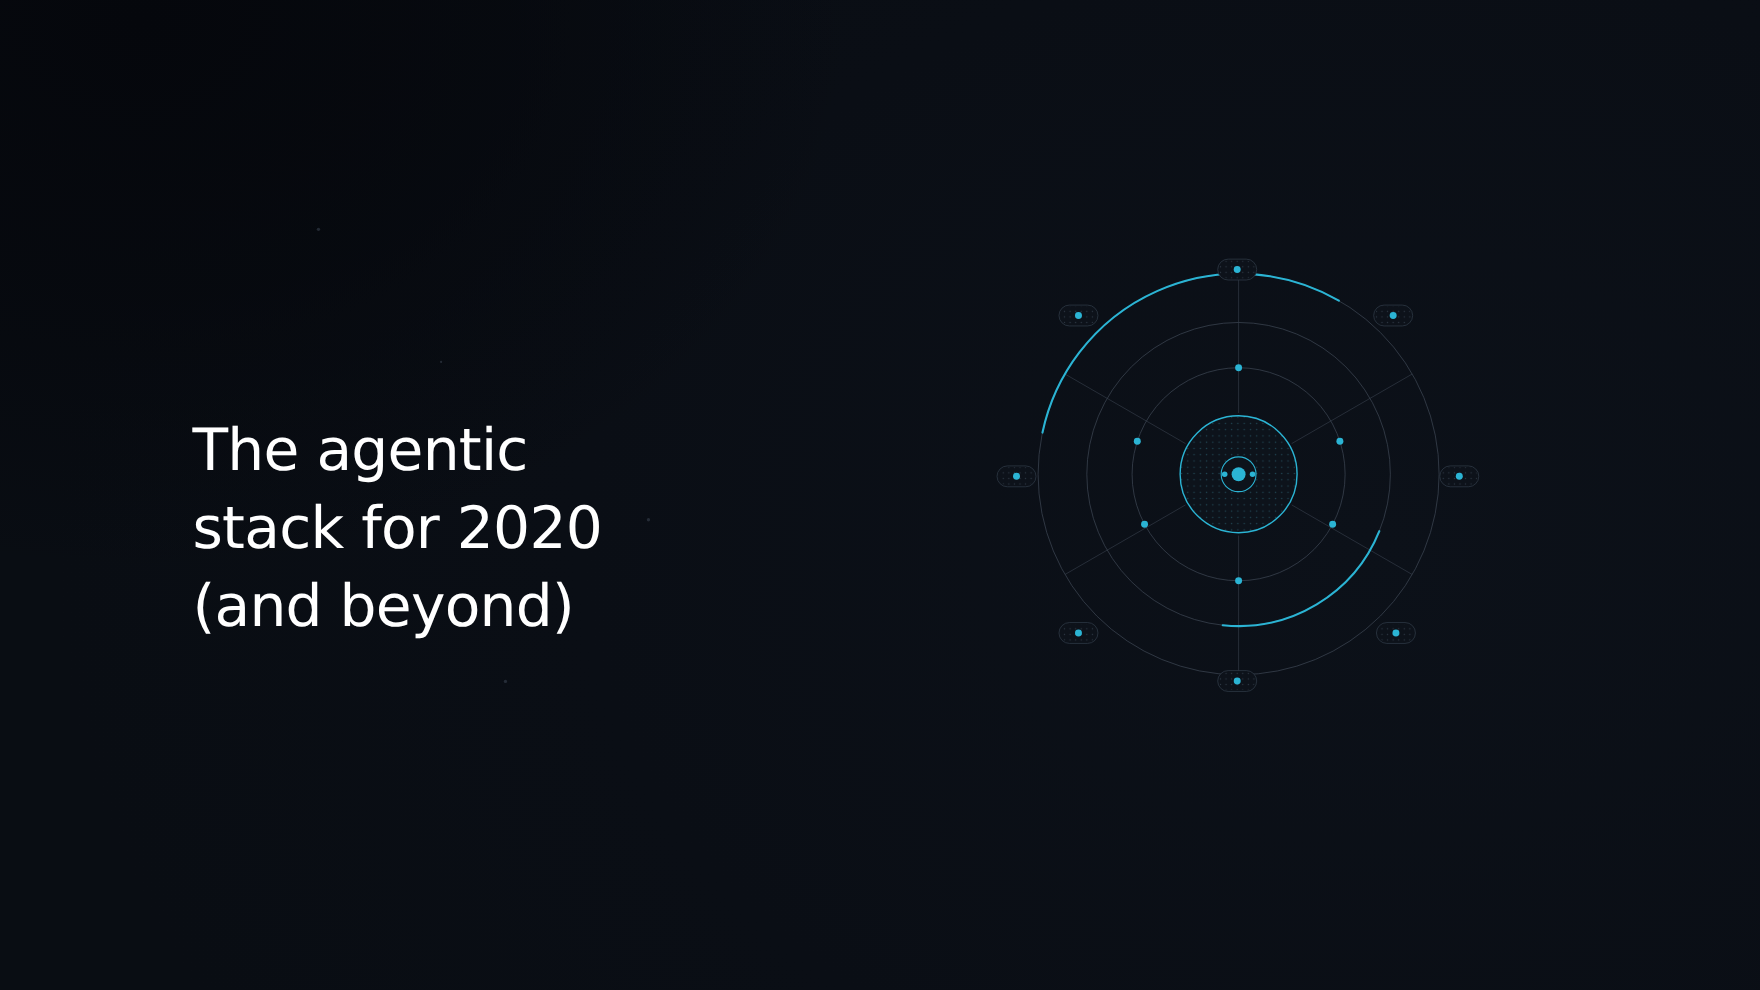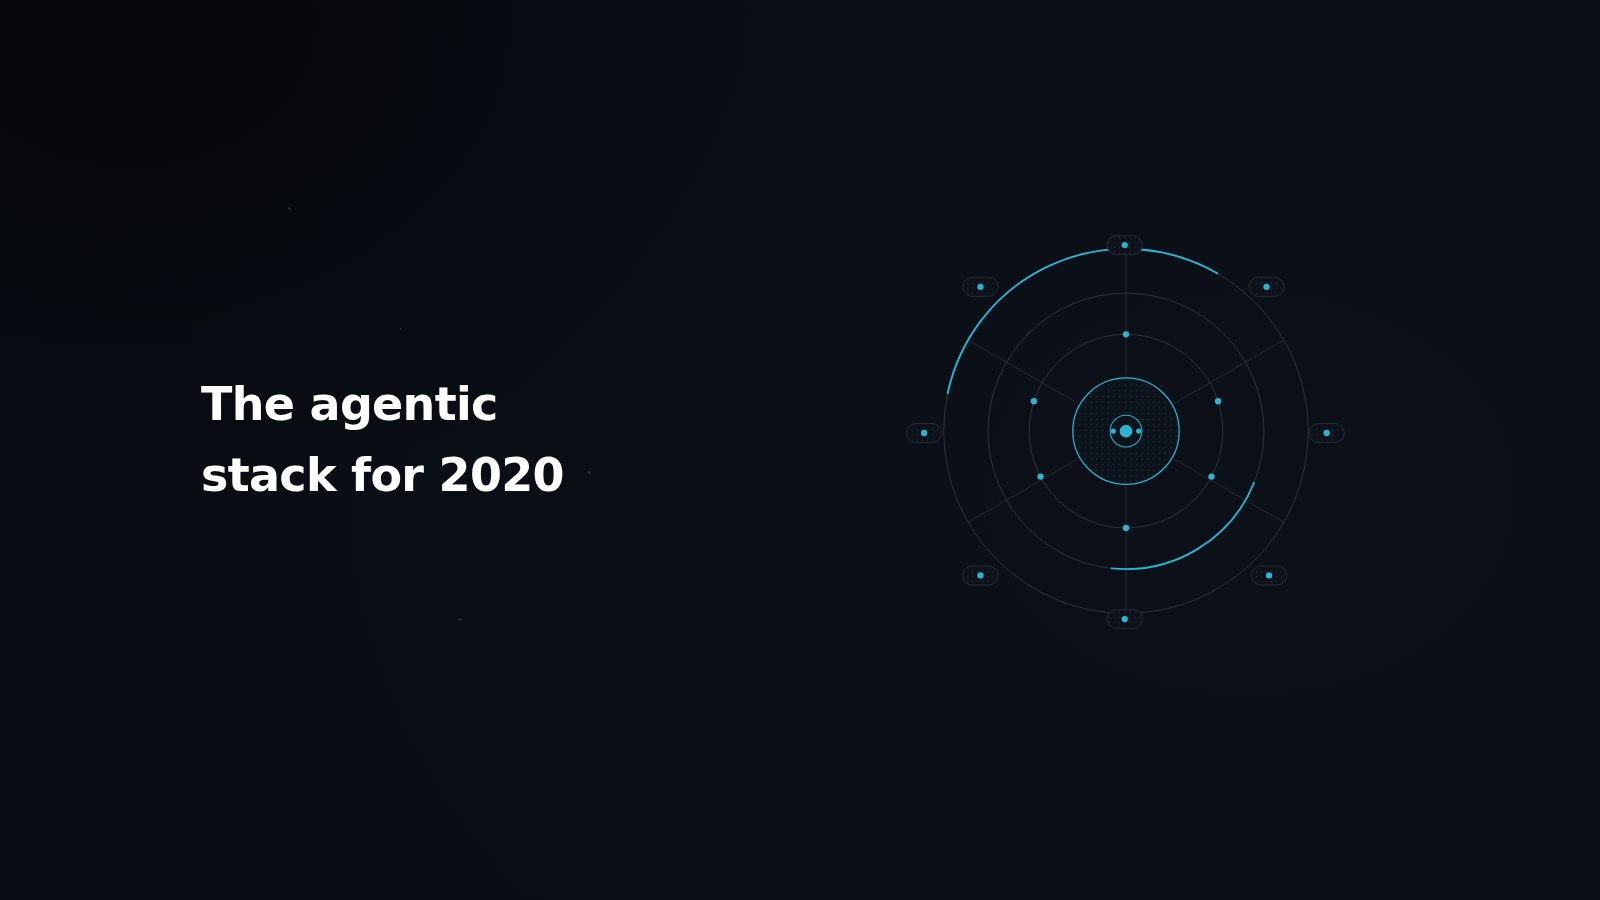--- a/index.html
+++ b/index.html
@@ -34,25 +34,24 @@
   }
 
   
   #headline {
     position: absolute;
     left: 175px;
     top: 338px;
     width: 560px;
     color: #ffffff;
     font-family: "DejaVu Sans", sans-serif;
-    font-weight: bold;
-    font-size: 46px;
+    font-weight: normal;
+    font-size: 53px;
     line-height: 71px;
     letter-spacing: -0.7px;
-    margin-left: 26px;
   }
   #headline .line { display: block; white-space: nowrap; }
 
   
   #orbit-wrap {
     position: absolute;
     left: 826px;
     top: 140px;
     width: 600px;
     height: 600px;
@@ -67,20 +66,21 @@
   <div id="stars-layer">
       <div class="star" style="left: 288px; top: 207px; width: 3px; height: 3px;"></div>
       <div class="star" style="left: 400px; top: 328px; width: 2px; height: 2px;"></div>
       <div class="star" style="left: 588px; top: 471px; width: 3px; height: 3px;"></div>
       <div class="star" style="left: 458px; top: 618px; width: 3px; height: 3px;"></div>
     </div>
 
   <h1 id="headline">
     <span class="line">The agentic</span>
     <span class="line">stack for 2020</span>
+    <span class="line">(and beyond)</span>
   </h1>
 
   <div id="orbit-wrap">
     <svg id="orbit-svg" viewBox="-174 -160 948 948" xmlns="http://www.w3.org/2000/svg">
       <defs>
         <pattern id="dotgrid" width="9" height="9" patternUnits="userSpaceOnUse">
           <circle cx="2" cy="2" r="1.05" fill="#24505f" opacity="0.85"></circle>
         </pattern>
         <pattern id="dotgrid-badge" width="8" height="8" patternUnits="userSpaceOnUse">
           <circle cx="2" cy="2" r="0.95" fill="#2f3a47" opacity="0.95"></circle>

